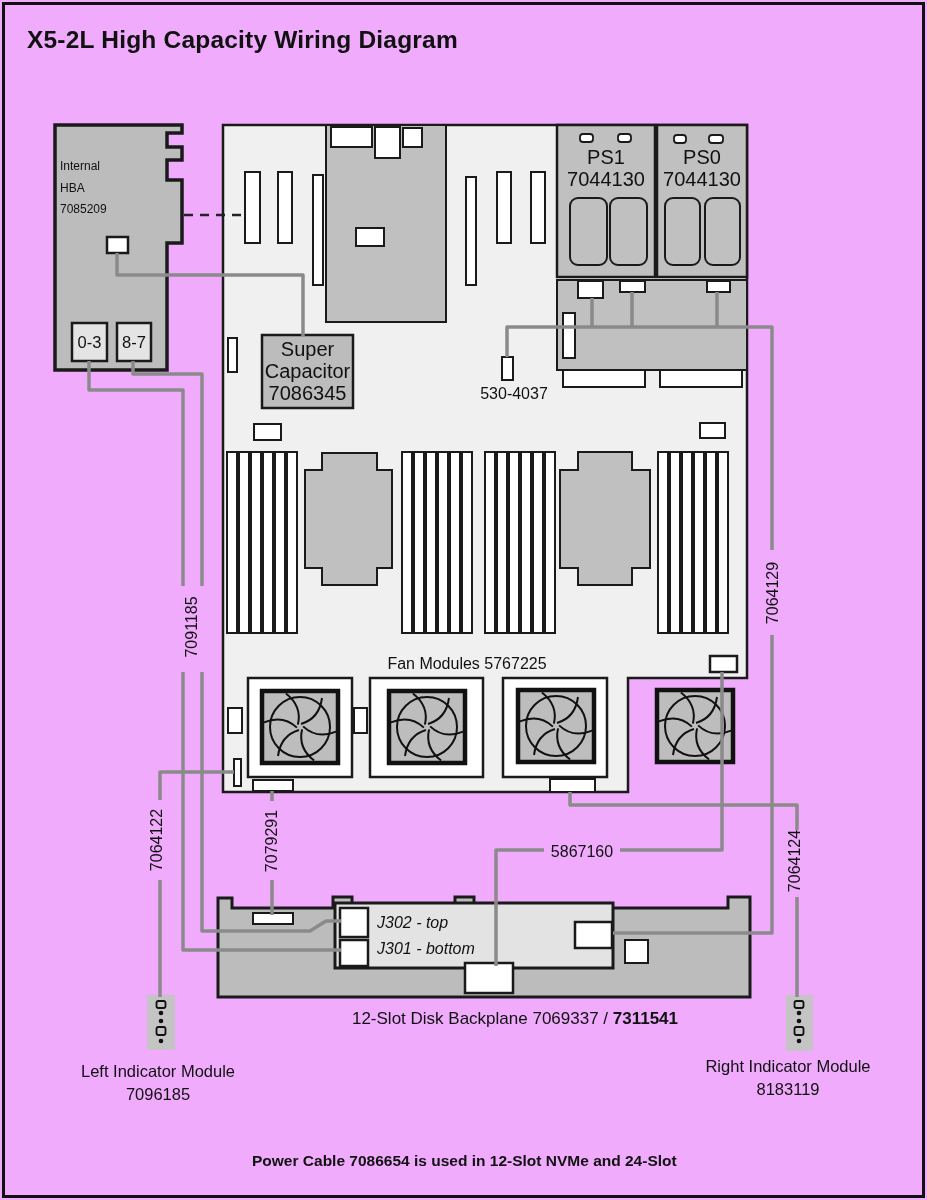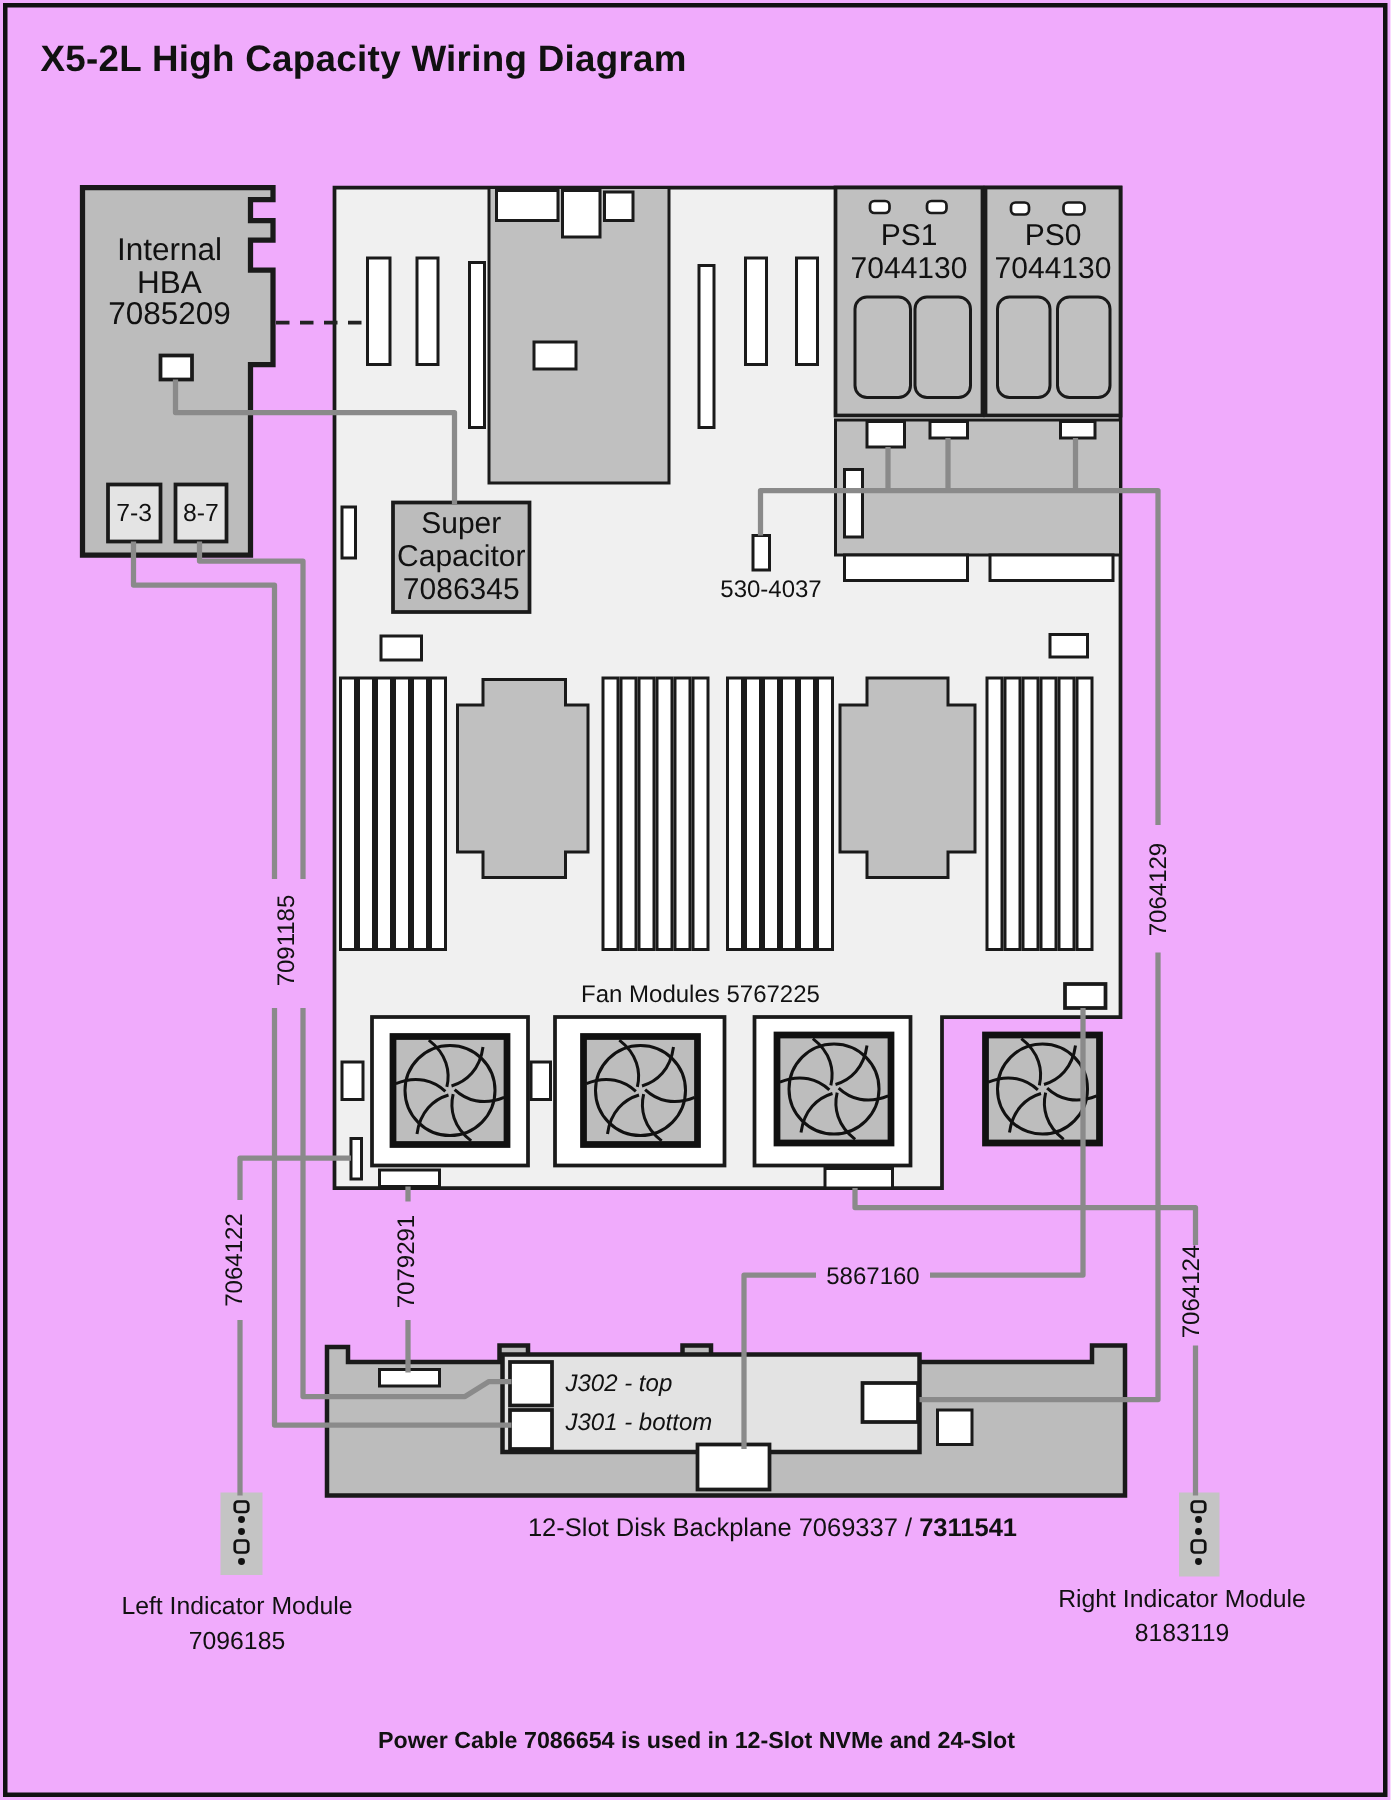--- a/index.html
+++ b/index.html
@@ -3,21 +3,21 @@
 <meta charset="utf-8">
 <style>
   html,body{margin:0;padding:0;background:#fff;}
   #stage{position:relative;width:927px;height:1200px;background:#f0abfc;overflow:hidden;
          font-family:"Liberation Sans",sans-serif;color:#111;}
   #frame{position:absolute;inset:2px;border:3px solid #111;pointer-events:none;}
   svg{position:absolute;left:0;top:0;}
   .lbl{position:absolute;font-size:16px;color:#111;text-align:center;white-space:nowrap;}
   .vlbl{transform:rotate(-90deg);}
   .title{position:absolute;left:27px;top:26px;font-size:24.5px;font-weight:bold;letter-spacing:.2px;}
-  .box-txt{position:absolute;text-align:center;line-height:21.5px;font-size:21px;}
+  .box-txt{position:absolute;text-align:left;line-height:21.5px;font-size:12px;}
   .ps-txt{position:absolute;text-align:center;line-height:22px;font-size:20px;}
   .left-lbl{position:absolute;font-size:16px;text-align:left;white-space:nowrap;font-style:italic;}
   .caption{position:absolute;left:340px;top:1009px;width:350px;text-align:center;font-size:17px;}
   .modcap{position:absolute;text-align:center;font-size:16.5px;line-height:23px;}
   .note{position:absolute;left:252px;top:1102px;width:480px;font-size:15.5px;font-weight:bold;
         line-height:23.5px;white-space:pre-wrap;}
   .portbox{position:absolute;display:flex;align-items:center;justify-content:center;
            font-size:16.5px;}
 </style>
 </head>
@@ -205,21 +205,21 @@
     </g>
   </svg>
 
   <div class="title">X5-2L High Capacity Wiring Diagram</div>
 
   <div class="box-txt" style="left:60px;top:156px;width:106px;">
     <div>Internal</div>
     <div>HBA</div>
     <div>7085209</div>
   </div>
-  <div class="portbox" style="left:72px;top:323px;width:35px;height:38px;">7-3</div>
+  <div class="portbox" style="left:72px;top:323px;width:35px;height:38px;">0-3</div>
   <div class="portbox" style="left:117px;top:323px;width:34px;height:38px;">8-7</div>
 
   <div class="ps-txt" style="left:263px;top:338px;width:89px;">
     <div>Super</div>
     <div>Capacitor</div>
     <div>7086345</div>
   </div>
 
   <div class="ps-txt" style="left:559px;top:146px;width:94px;">
     <div>PS1</div>

